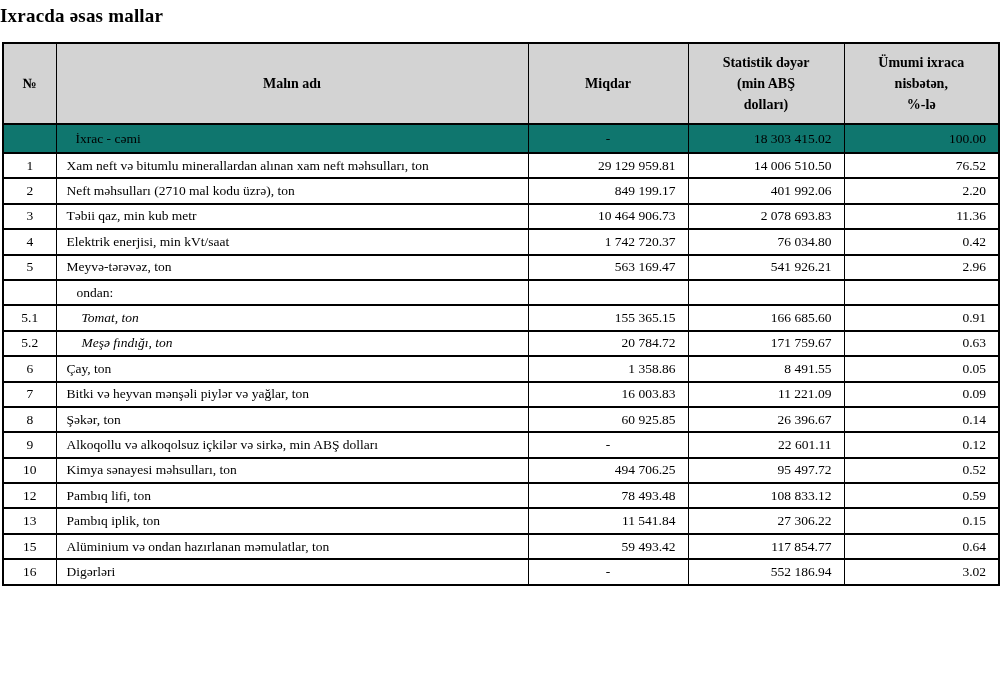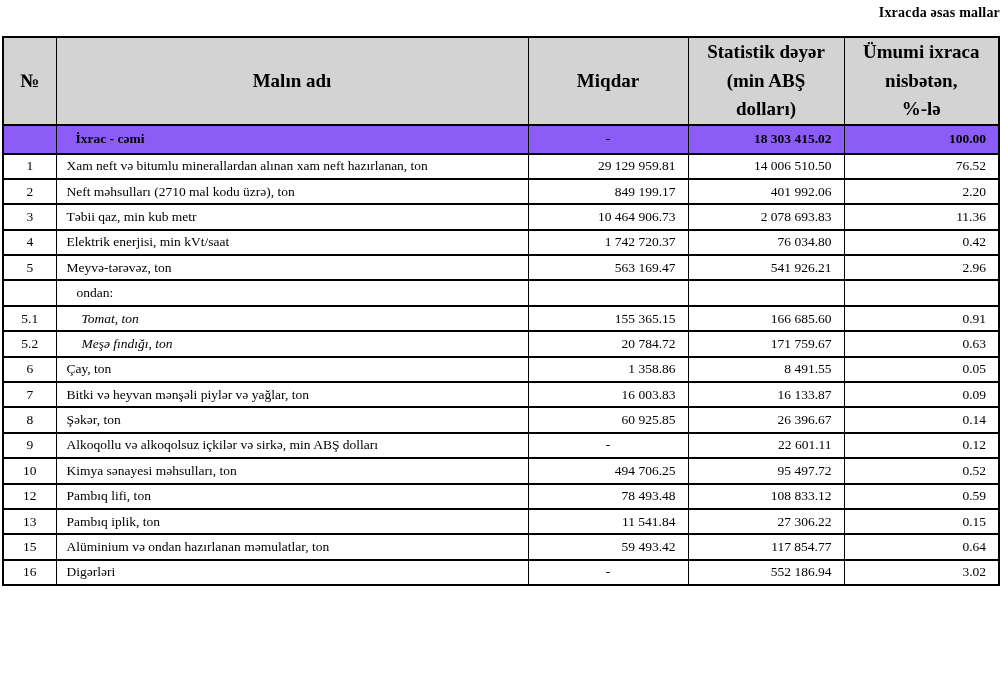--- a/index.html
+++ b/index.html
@@ -10,22 +10,22 @@
   body {
     width: 1000px;
     height: 693px;
     overflow: hidden;
     font-family: "Liberation Serif", "DejaVu Serif", serif;
     color: #000;
   }
   h1.page-title {
     margin: 0;
     padding-top: 5px;
-    text-align: right;
-    font-size: 14px;
+    text-align: left;
+    font-size: 19px;
     font-weight: bold;
     letter-spacing: 0.2px;
   }
   table.export-table {
     border-collapse: collapse;
     table-layout: fixed;
     width: 996px;
     margin: 15px 1px 0 2px;
     border: 2px solid #000;
   }
@@ -41,30 +41,30 @@
     border-top: 2px solid #000;
     border-bottom: 2px solid #000;
     font-size: 13.5px;
     padding: 0;
     overflow: hidden;
   }
   .export-table thead th {
     height: 79px;
     background: #d3d3d3;
     font-weight: bold;
-    font-size: 19px;
+    font-size: 14px;
     text-align: center;
     vertical-align: middle;
     white-space: pre-line;
     line-height: 1.5;
   }
   tr.total-row td {
     height: 27px;
-    background: #8b5cf6;
-    font-weight: bold;
+    background: #0f766e;
+    font-weight: normal;
   }
   tbody td { height: 23.4px; vertical-align: middle; }
 
   td.col-no   { text-align: center; }
   td.col-name { text-align: left; padding-left: 10px; }
   td.col-name.indent-1 { padding-left: 25px; font-style: italic; }
   td.col-name.indent-2 { padding-left: 20px; }
   tr.total-row td.col-name { padding-left: 19px; }
   td.col-num  { text-align: right; padding-right: 12px; }
   td.col-num.dash { text-align: center; padding-right: 0; }
@@ -98,21 +98,21 @@
   <tbody>
     <tr class="total-row">
       <td class="col-no"></td>
       <td class="col-name">İxrac - cəmi</td>
       <td class="col-num dash">-</td>
       <td class="col-num">18 303 415.02</td>
       <td class="col-num">100.00</td>
     </tr>
   <tr>
         <td class="col-no">1</td>
-        <td class="col-name indent-0">Xam neft və bitumlu minerallardan alınan xam neft hazırlanan, ton</td>
+        <td class="col-name indent-0">Xam neft və bitumlu minerallardan alınan xam neft məhsulları, ton</td>
         <td class="col-num">29 129 959.81</td>
         <td class="col-num">14 006 510.50</td>
         <td class="col-num">76.52</td>
       </tr>
       <tr>
         <td class="col-no">2</td>
         <td class="col-name indent-0">Neft məhsulları (2710 mal kodu üzrə), ton</td>
         <td class="col-num">849 199.17</td>
         <td class="col-num">401 992.06</td>
         <td class="col-num">2.20</td>
@@ -163,21 +163,21 @@
         <td class="col-no">6</td>
         <td class="col-name indent-0">Çay, ton</td>
         <td class="col-num">1 358.86</td>
         <td class="col-num">8 491.55</td>
         <td class="col-num">0.05</td>
       </tr>
       <tr>
         <td class="col-no">7</td>
         <td class="col-name indent-0">Bitki və heyvan mənşəli piylər və yağlar, ton</td>
         <td class="col-num">16 003.83</td>
-        <td class="col-num">16 133.87</td>
+        <td class="col-num">11 221.09</td>
         <td class="col-num">0.09</td>
       </tr>
       <tr>
         <td class="col-no">8</td>
         <td class="col-name indent-0">Şəkər, ton</td>
         <td class="col-num">60 925.85</td>
         <td class="col-num">26 396.67</td>
         <td class="col-num">0.14</td>
       </tr>
       <tr>

